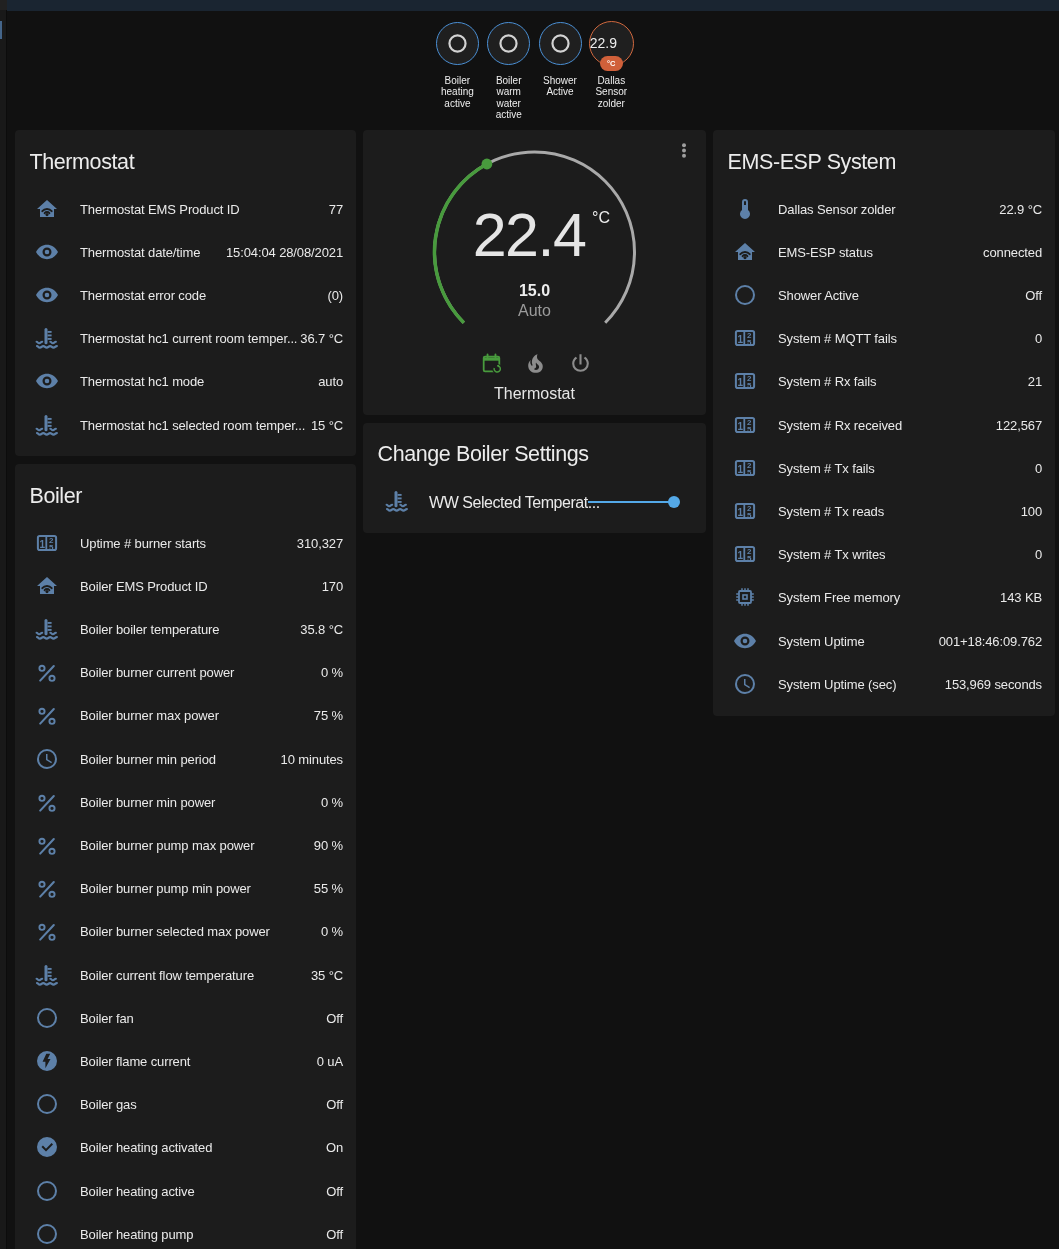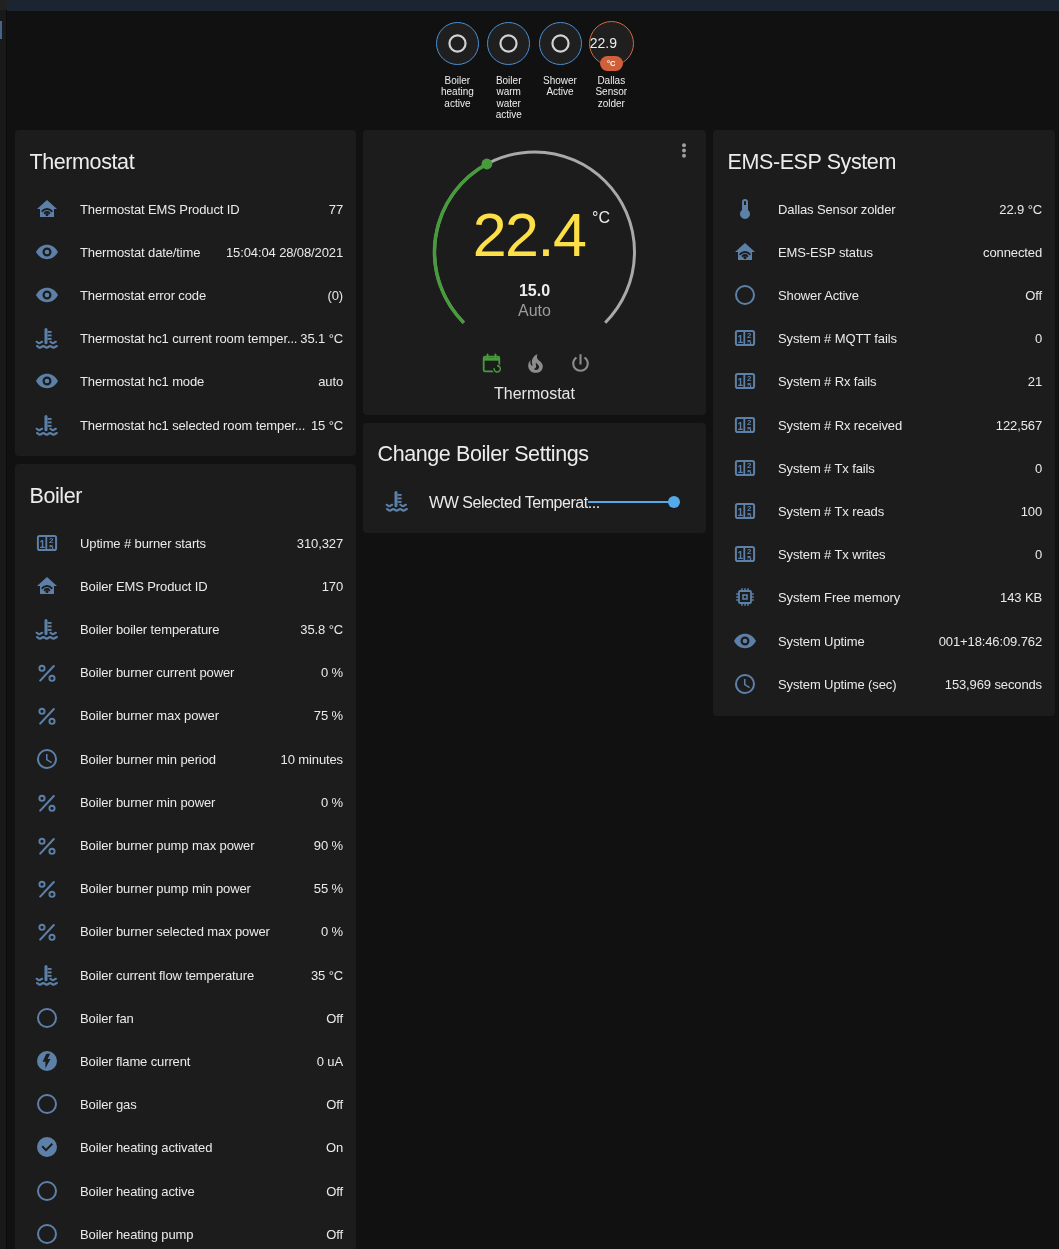--- a/index.html
+++ b/index.html
@@ -95,21 +95,21 @@
             <path d="M12.5,12.9H16.6"></path>
           </g>
           <g stroke-width="2.1" stroke-linecap="round" stroke-linejoin="round">
             <path d="M1.6,15.7C2.7,15.7 2.7,17.3 4.2,17.3C5.7,17.3 5.7,15.7 7.2,15.7"></path>
             <path d="M15.3,15.7C16.4,15.7 16.4,17.3 17.9,17.3C19.4,17.3 19.4,15.7 20.9,15.7"></path>
             <path d="M2,20.1C3.2,20.1 3.2,21.6 4.9,21.6C6.6,21.6 6.6,20.1 8.3,20.1C10,20.1 10,21.6 11.7,21.6C13.4,21.6 13.4,20.1 15.1,20.1C16.8,20.1 16.8,21.6 18.5,21.6C20.2,21.6 20.2,20.1 21.9,20.1"></path>
           </g>
         </g>
       </svg>
       <span class="lbl">Thermostat hc1 current room temper...</span>
-      <span class="val">35.1 °C</span>
+      <span class="val">36.7 °C</span>
     </div>
     <div class="row" style="top:231.3px">
       <svg style="position:absolute;left:20px;top:8px;" width="24" height="24" viewBox="0 0 24 24">
         <path fill="#5d80a8" fill-rule="evenodd" d="M1,12C3.7,7.2 7.7,4.8 12,4.8C16.3,4.8 20.3,7.2 23,12C20.3,16.8 16.3,19.2 12,19.2C7.7,19.2 3.7,16.8 1,12ZM12,7.5A4.5,4.5 0 1,1 12,16.5A4.5,4.5 0 1,1 12,7.5ZM12,9.7A2.3,2.3 0 1,0 12,14.3A2.3,2.3 0 1,0 12,9.7Z"></path>
       </svg>
       <span class="lbl">Thermostat hc1 mode</span>
       <span class="val">auto</span>
     </div>
     <div class="row" style="top:274.5px">
       <svg style="position:absolute;left:20px;top:8px;" width="24" height="24" viewBox="0 0 24 24">
@@ -456,21 +456,21 @@
       <span class="lbl">System Uptime (sec)</span>
       <span class="val">153,969 seconds</span>
     </div>
   </div>
 <div class="card" style="left:363px;top:130px;width:343px;height:285px">
 <svg style="position:absolute;left:0;top:0" width="343" height="285" viewBox="0 0 343 285">
       <path d="M100.8,192.7 A100.0,100.0 0 1 1 242.2,192.7" fill="none" stroke="#a9a9a9" stroke-width="3"></path>
       <path d="M100.8,192.7 A100.0,100.0 0 0 1 123.9,34.0" fill="none" stroke="#489b3d" stroke-width="3.5"></path>
       <circle cx="123.9" cy="34.0" r="5.4" fill="#489b3d"></circle>
     </svg>
-<div style="position:absolute;left:0;top:75px;width:332px;text-align:center;font-size:61px;line-height:61px;color:#fde047;letter-spacing:-1.5px">22.4</div>
+<div style="position:absolute;left:0;top:75px;width:332px;text-align:center;font-size:61px;line-height:61px;color:#e5e5e5;letter-spacing:-1.5px">22.4</div>
 <div style="position:absolute;left:229px;top:79px;font-size:16px;color:#ededed">°C</div>
 <div style="position:absolute;left:0;top:151.5px;width:343px;text-align:center;font-size:16px;font-weight:bold;color:#ededed">15.0</div>
 <div style="position:absolute;left:0;top:172px;width:343px;text-align:center;font-size:16px;color:#9b9b9b">Auto</div>
 <svg style="position:absolute;left:116px;top:221px;" width="25" height="25" viewBox="0 0 24 24">
       <g fill="none" stroke="#489b3d">
         <rect x="4.5" y="5.5" width="15" height="14" rx="1.3" stroke-width="1.7"></rect>
       </g>
       <rect x="4.7" y="6.2" width="14.6" height="3.1" fill="#489b3d"></rect>
       <path d="M8.2,3.4v2.7M15.8,3.4v2.7" stroke="#489b3d" stroke-width="1.8" stroke-linecap="round" fill="none"></path>
       <g transform="translate(17.5,17.2)">

